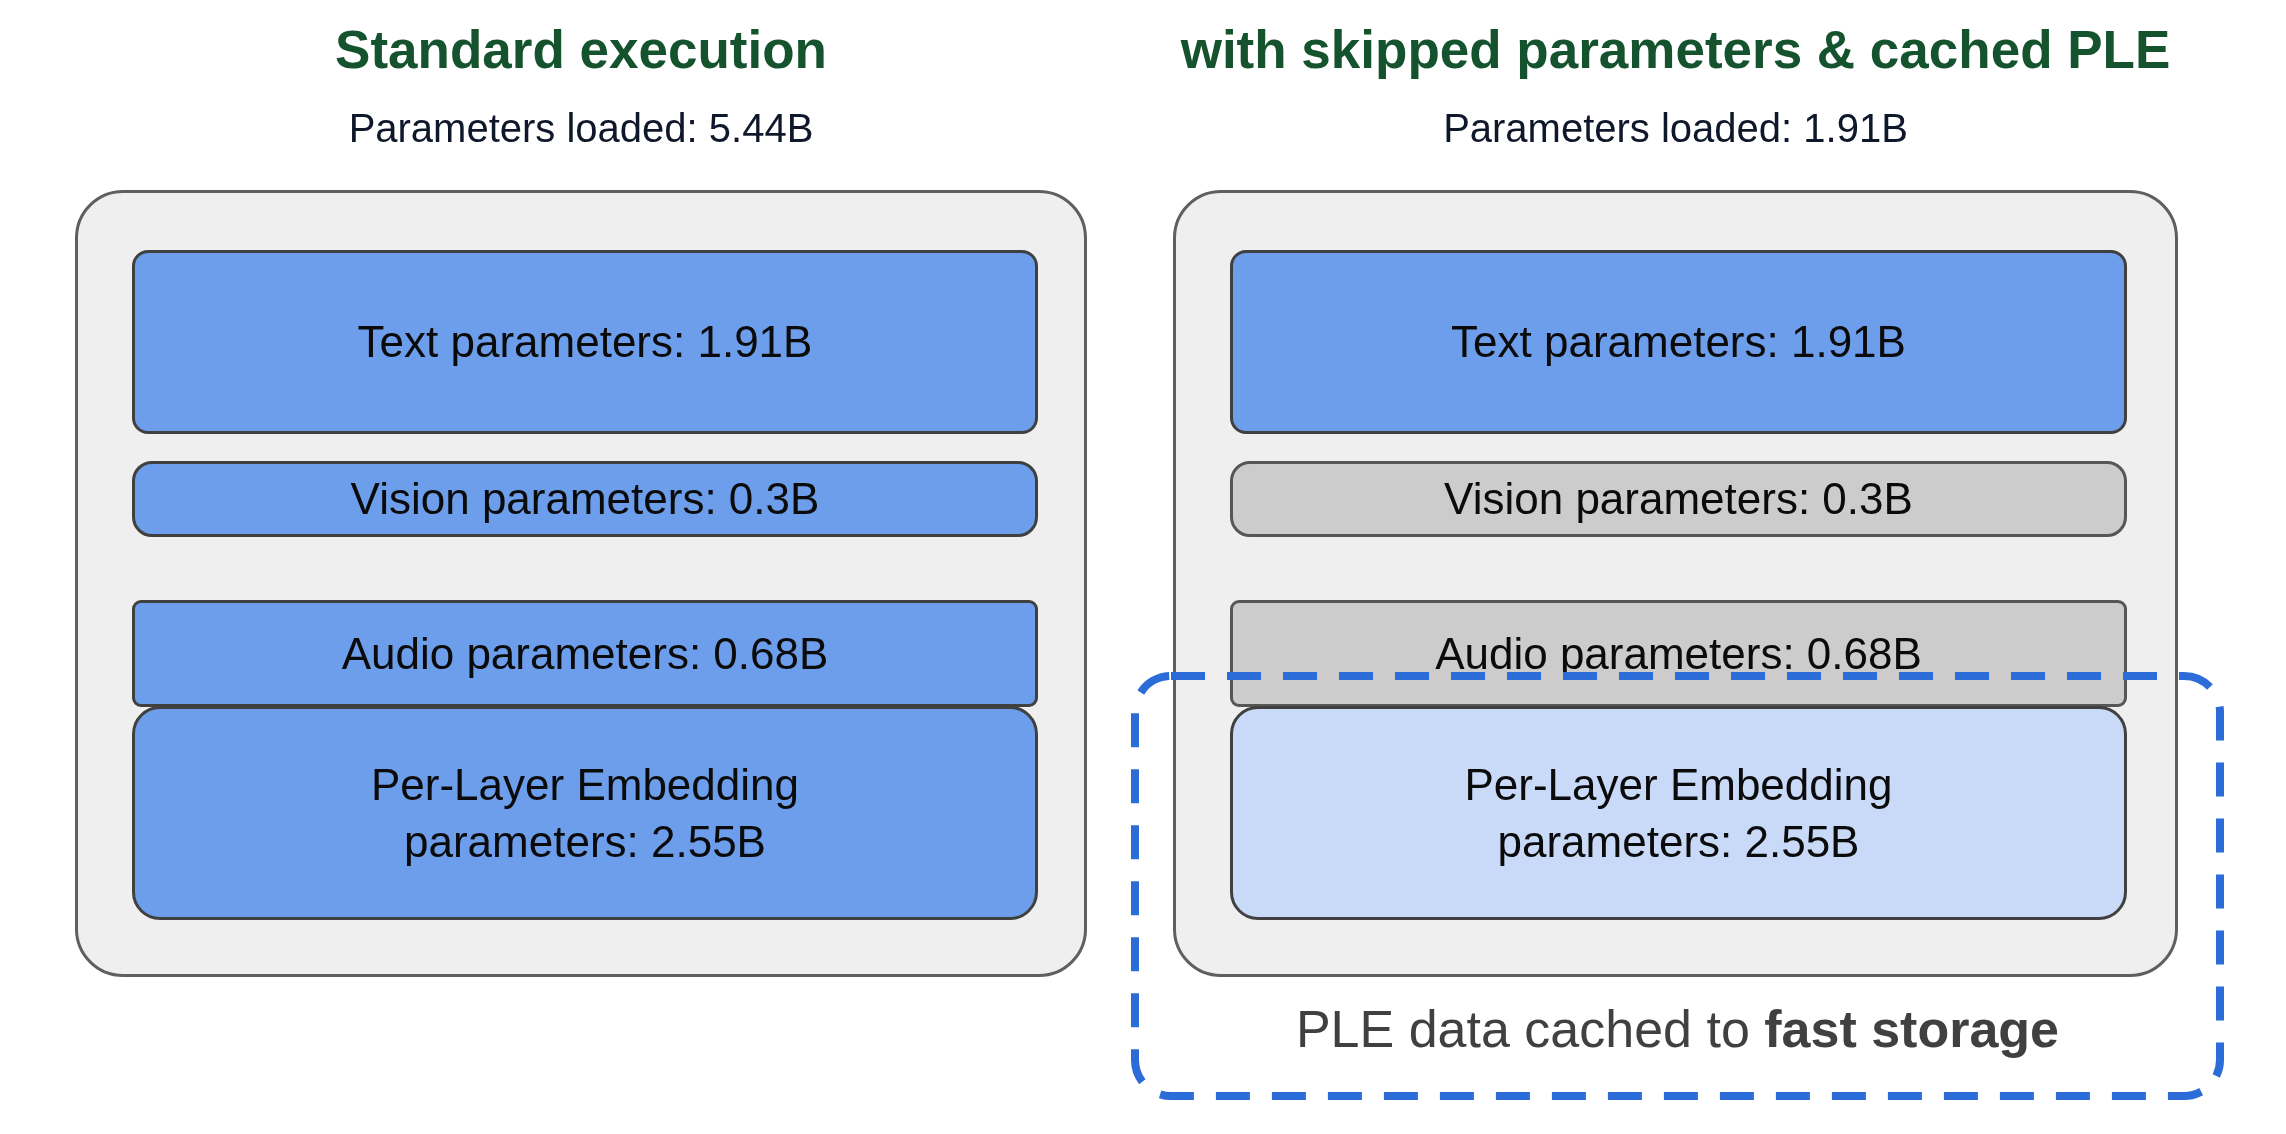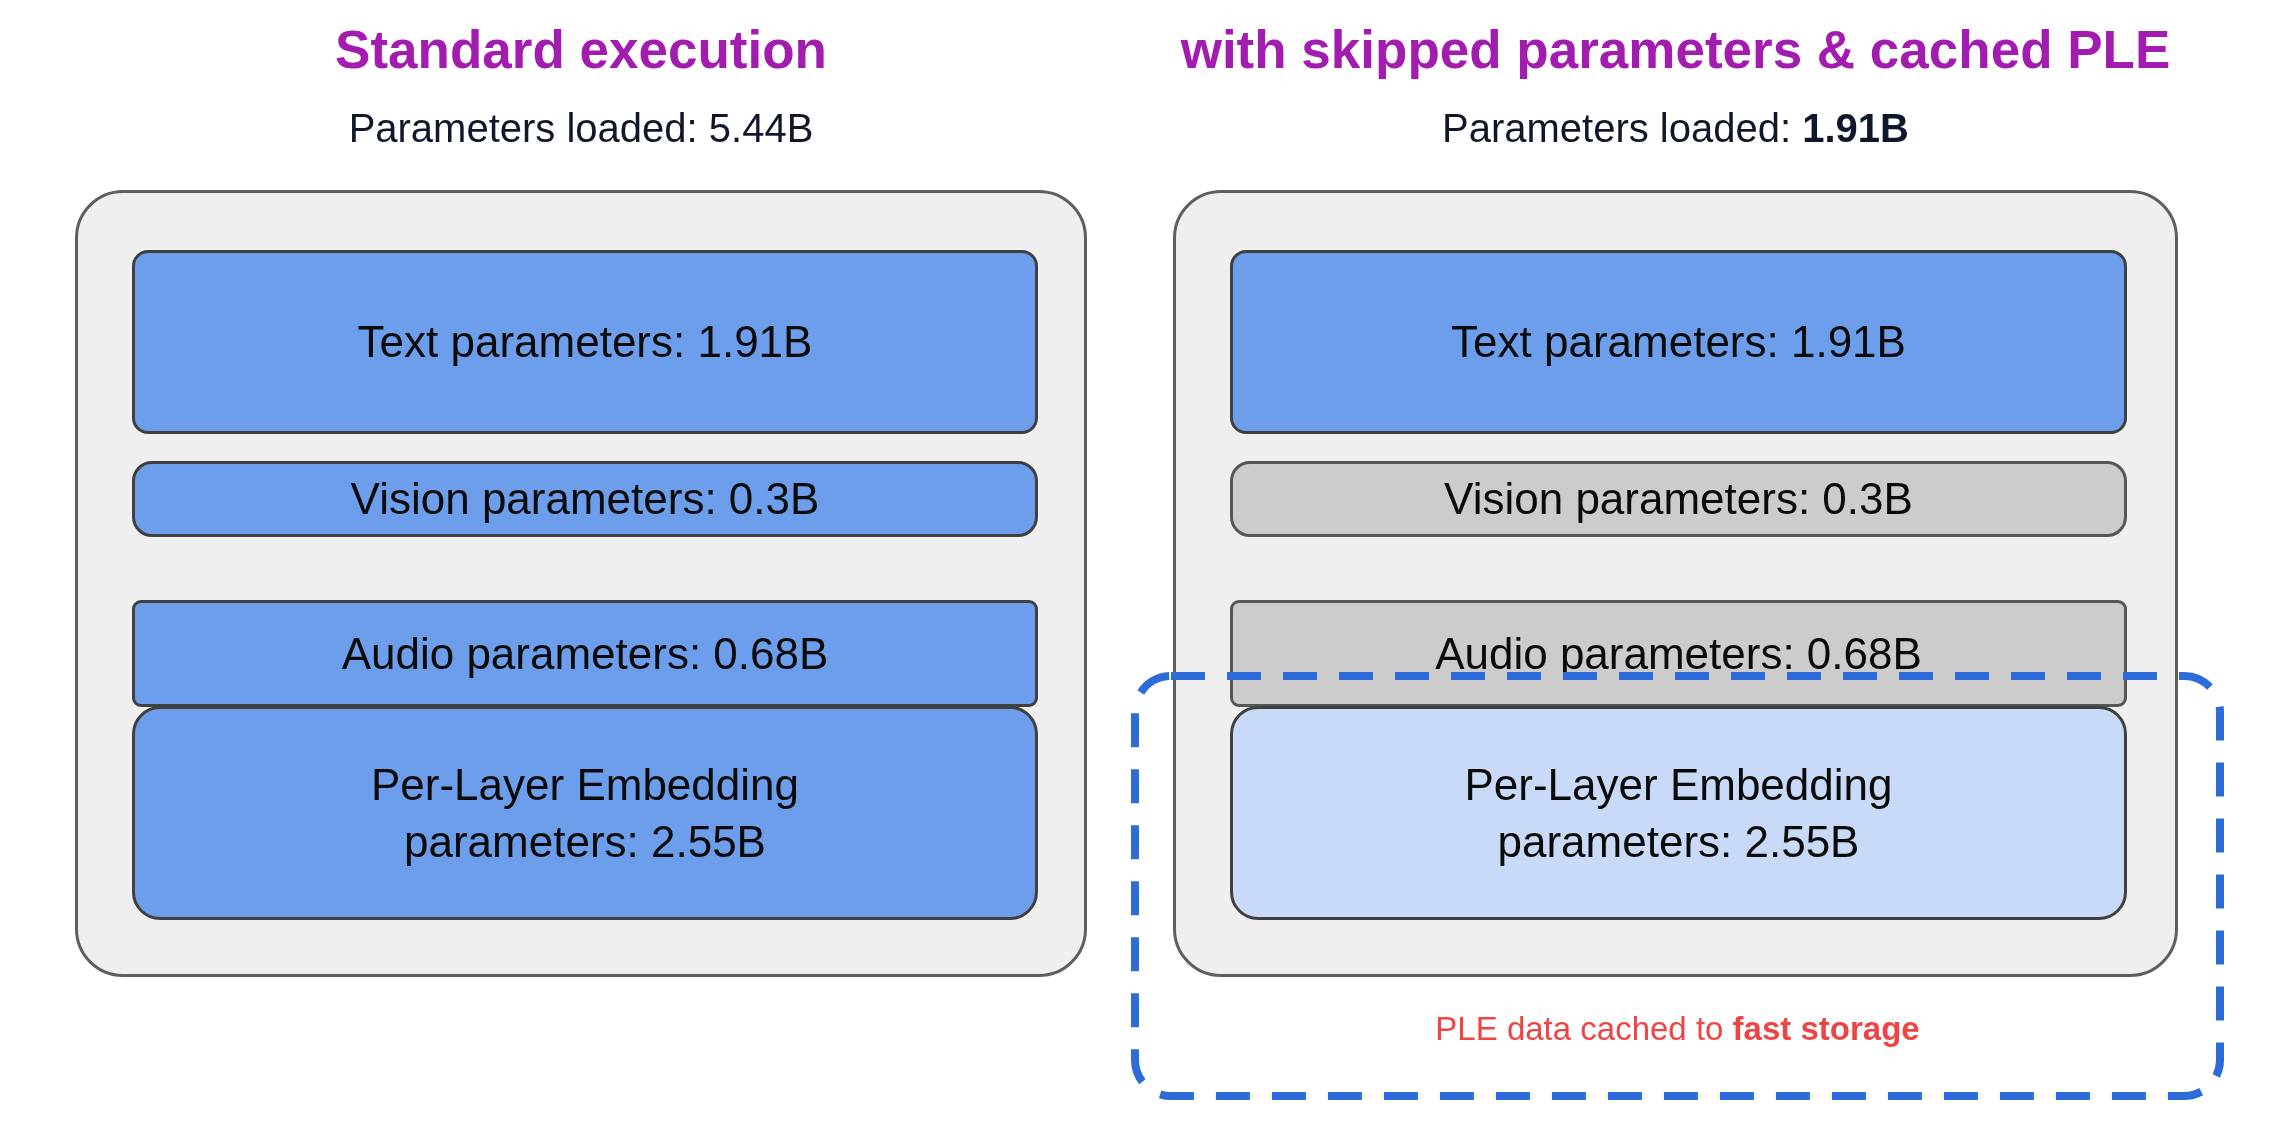--- a/index.html
+++ b/index.html
@@ -12,36 +12,36 @@
     overflow: hidden;
   }
 
   
   .panel-title {
     position: absolute;
     top: 20px;
     height: 60px;
     font-size: 53px;
     font-weight: bold;
-    color: #a21caf;
+    color: #14532d;
     text-align: center;
     line-height: 60px;
     white-space: nowrap;
   }
   .panel-subtitle {
     position: absolute;
     top: 104px;
     height: 48px;
     font-size: 40px;
     color: #0f172a;
     text-align: center;
     line-height: 48px;
     white-space: nowrap;
   }
-  .panel-subtitle .subtitle-value-bold { font-weight: bold; }
+  .panel-subtitle .subtitle-value-bold { font-weight: normal; }
 
   
   .panel-a-x { left: 75px;   width: 1012px; }
   .panel-b-x { left: 1173px; width: 1005px; }
 
   
   .container-frame {
     position: absolute;
     top: 190px;
     height: 787px;
@@ -85,23 +85,23 @@
     pointer-events: none;
   }
 
   
   .cache-caption {
     position: absolute;
     left: 1135px;
     top: 1004px;
     width: 1085px;
     text-align: center;
-    font-size: 33px;
+    font-size: 52px;
     line-height: 50px;
-    color: #ef4444;
+    color: #404040;
     white-space: nowrap;
   }
   .cache-caption .caption-bold { font-weight: bold; }
 </style>
 </head>
 <body>
 
 <div class="panel-title panel-a-x">Standard execution</div>
 <div class="panel-subtitle panel-a-x">
   <span>Parameters loaded: </span><span>5.44B</span>

